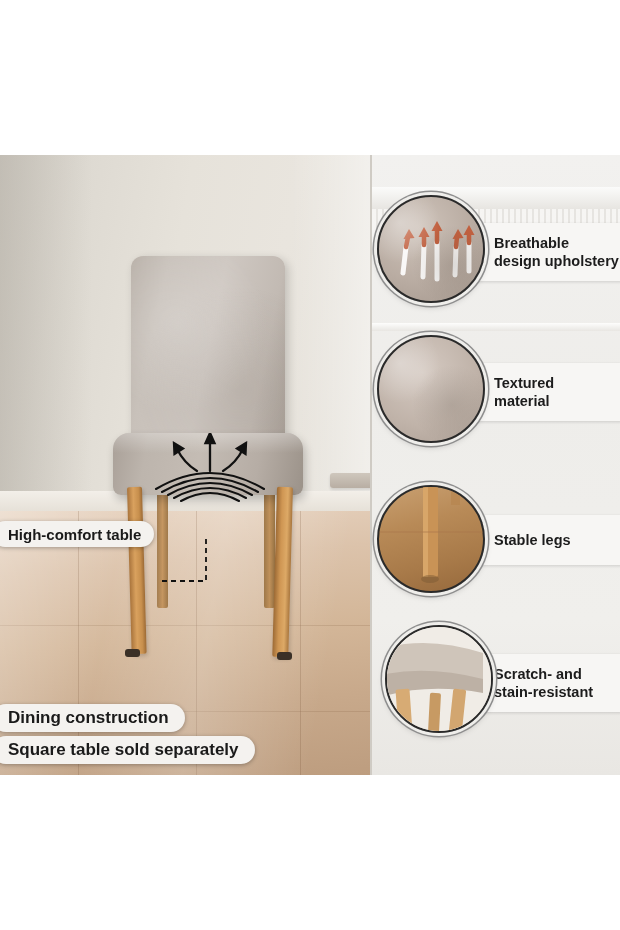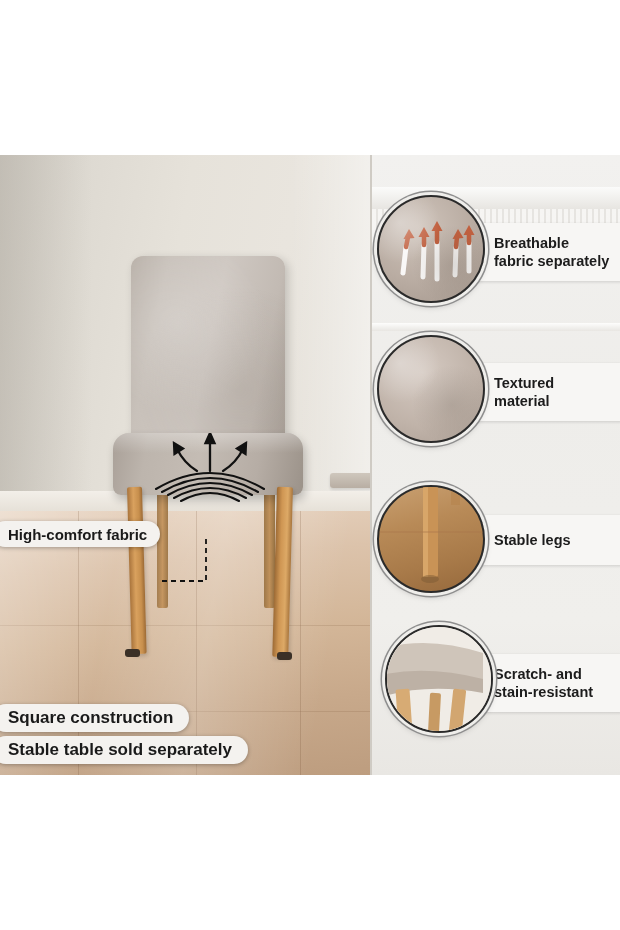--- a/index.html
+++ b/index.html
@@ -147,41 +147,41 @@
         <path d="M83 38 Q96 30 103 16" fill="none"></path>
         <polygon points="106,10 97,15.5 105.5,21"></polygon>
       </g>
     </svg>
 
     <svg class="leader" width="60" height="80" viewBox="0 0 60 80">
       <path d="M46 4 L46 46 L2 46" fill="none" stroke="#111" stroke-width="1.8" stroke-dasharray="5 4"></path>
     </svg>
 
     <div class="pill pill-comfort">
-      <span>High-comfort fabric</span>
+      <span>High-comfort table</span>
     </div>
     <div class="pill pill-stable">
-      <span>Square construction</span>
+      <span>Dining construction</span>
     </div>
     <div class="pill pill-dining">
-      <span>Stable table sold separately</span>
+      <span>Square table sold separately</span>
     </div>
   </div>
 
   <div class="detail-pane">
     <div class="rad rad-top"></div>
     <div class="rad rad-fins"></div>
     <div class="rad rad-band"></div>
 
     <div class="callout">
       <div class="cs-line" style="top:97px"></div>
       <div class="cs-box" style="top:68px;height:58px">
         <div>
           <span>Breathable</span><br>
-          <span>fabric separately</span>
+          <span>design upholstery</span>
         </div>
       </div>
       <div class="circ circ-fab" style="top:40px">
         <div class="dot-tex"></div>
         <svg width="104" height="104" viewBox="0 0 104 104">
           <g>
             <path d="M24 76 L27 50" stroke="#ffffff" stroke-width="5" stroke-linecap="round" opacity=".9"></path>
             <path d="M27 50 L29 40" stroke="#c1603f" stroke-width="4.5" stroke-linecap="round"></path>
             <polygon points="30,32 24.5,42 35.5,41" fill="#c1603f"></polygon>
           </g>

